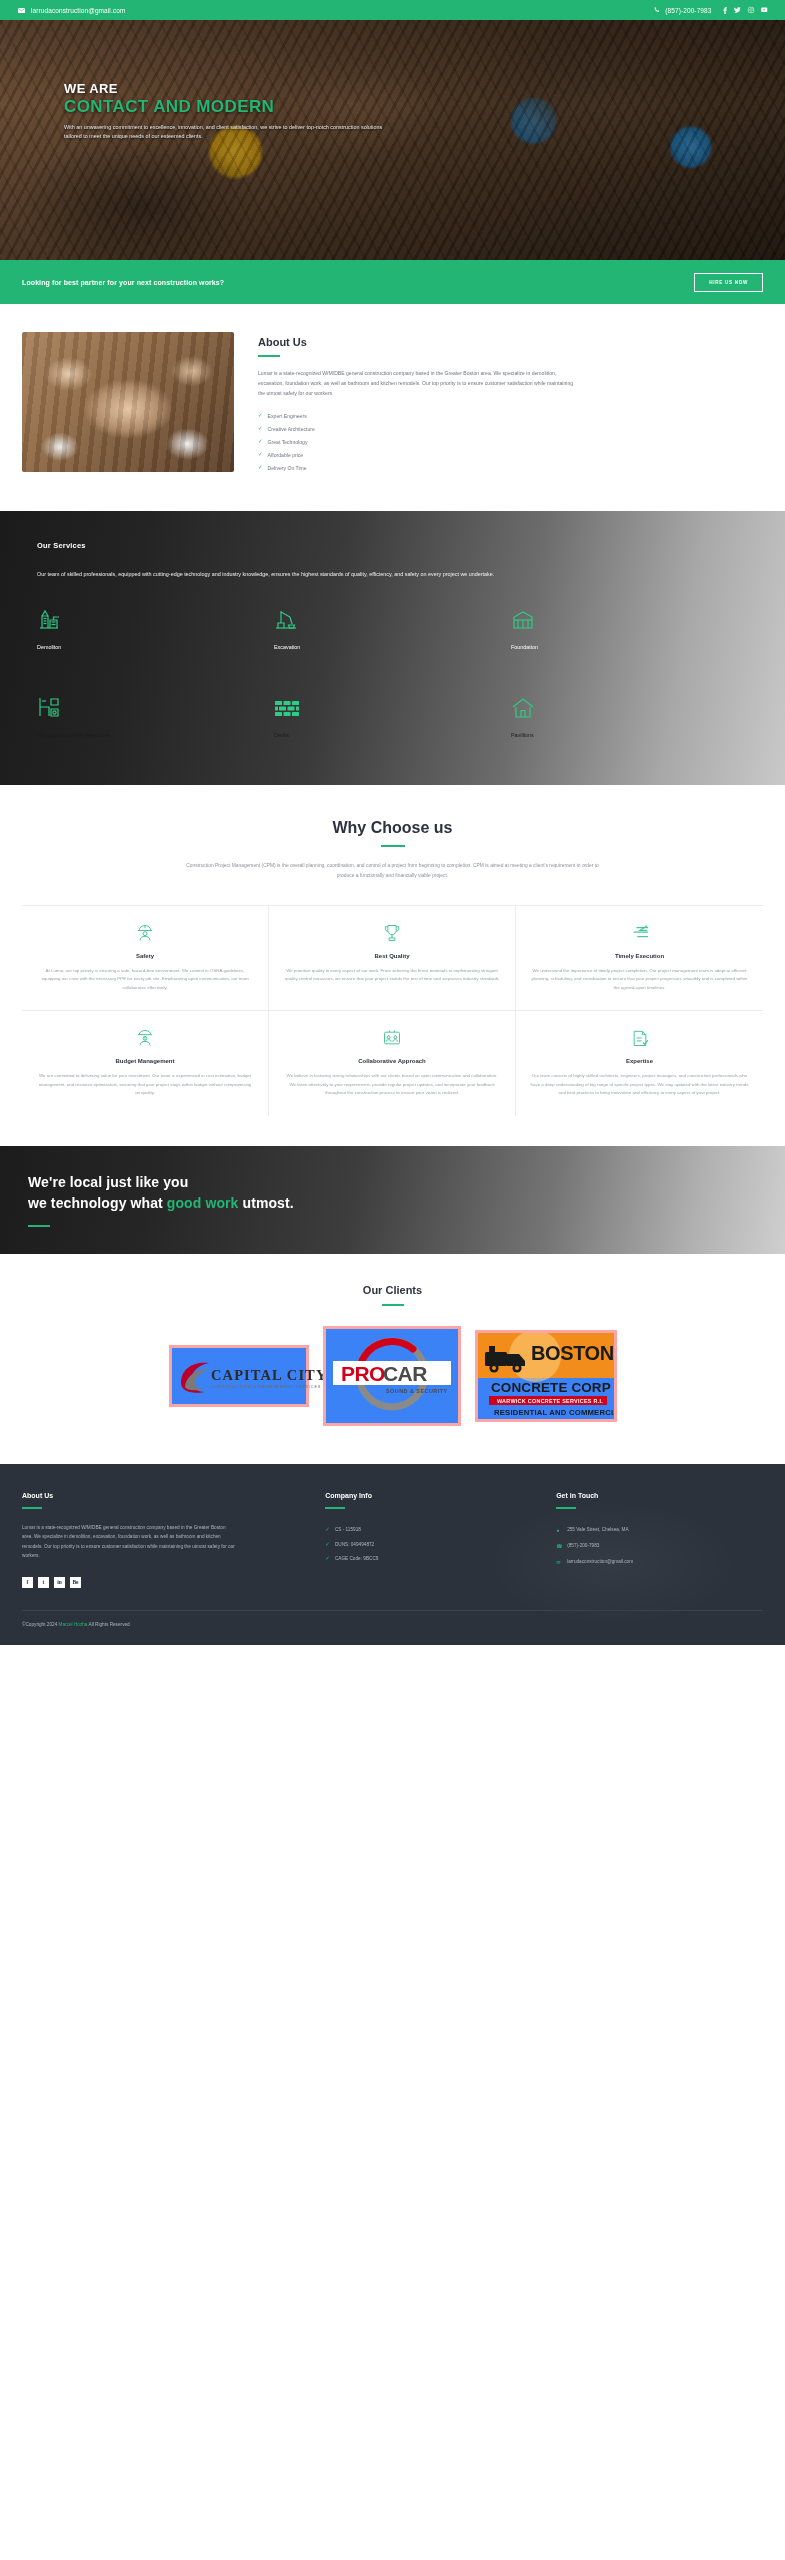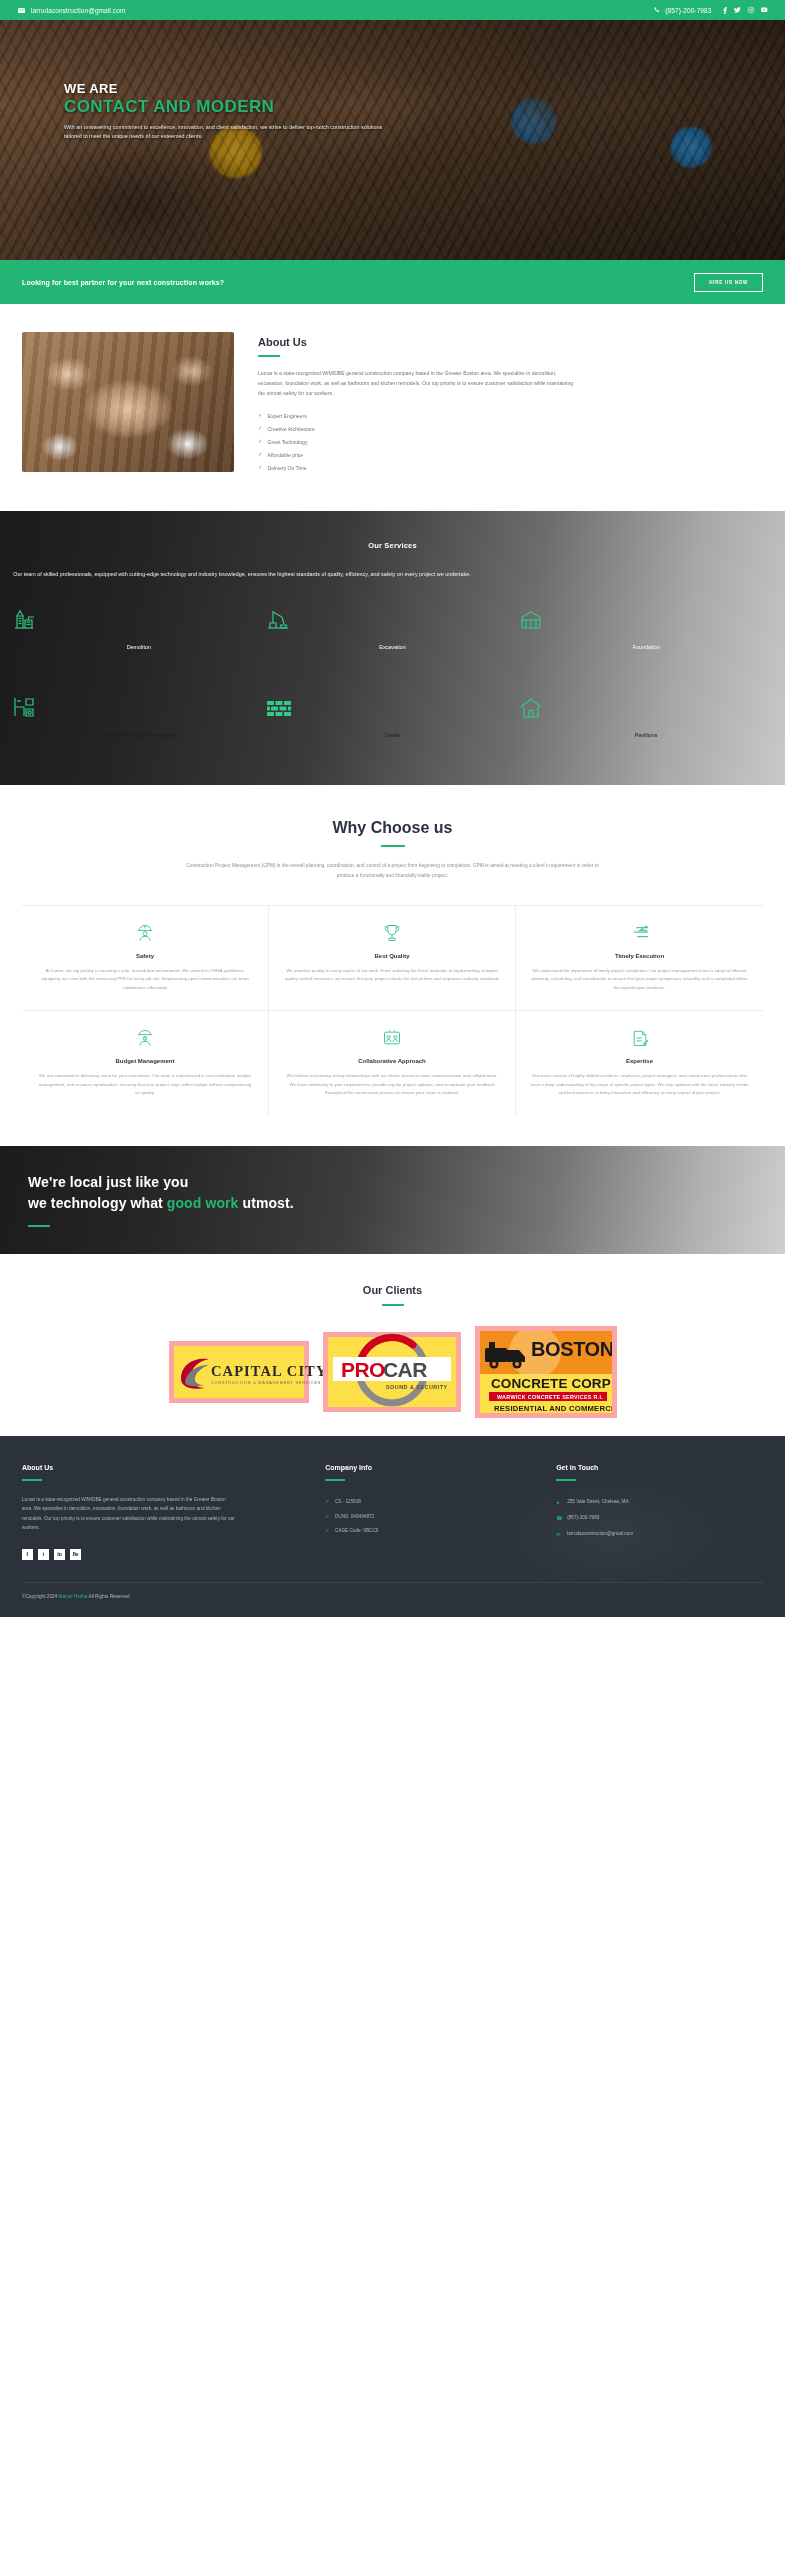--- a/index.html
+++ b/index.html
@@ -144,24 +144,23 @@
   .about-p{font-size:5.1px;line-height:2;color:#6e7681;max-width:320px;}
   .about-list{list-style:none;margin-top:11px;}
   .about-list li{
     display:flex;align-items:center;gap:5px;
     font-size:5.1px;color:#6e7681;padding:3.5px 0;
   }
   .chk{color:#22b573;font-size:5.5px;line-height:1;}
 
   
   .services{
-    padding:30px 12px 34px;
+    padding:30px 37px 34px;
     background:linear-gradient(100deg,#1b1b1b 0%,#242424 18%,#3a3a3a 42%,#6d6d6d 66%,#a8a8a8 85%,#c9c9c9 100%);
     color:#fff;
-    text-align:center;
   }
   .sv-eyebrow{font-size:7.5px;font-weight:bold;letter-spacing:.2px;margin-bottom:11px;}
   .sv-title{font-size:12px;font-weight:bold;letter-spacing:.2px;}
   .sv-p{font-size:5.4px;line-height:2;margin-top:19px;max-width:460px;color:#f0f0f0;}
   .sv-grid{display:grid;grid-template-columns:repeat(3,1fr);gap:30px 0;margin-top:26px;}
   .sv-item{min-height:58px;}
   .sv-icon{height:26px;display:flex;align-items:flex-end;}
   .sv-label{font-size:5.4px;margin-top:13px;color:#fff;}
   .sv-grid .sv-item:nth-child(n+4) .sv-label{color:#1d1d1d;}
   .sv-grid .sv-item:nth-child(6) .sv-label{color:#1d1d1d;}
@@ -187,27 +186,27 @@
   
   .local{
     height:108px;display:flex;align-items:center;padding:0 28px;
     background:linear-gradient(100deg,#1c1c1c 0%,#262626 20%,#3d3d3d 45%,#757575 70%,#b0b0b0 88%,#cfcfcf 100%);
   }
   .local h2{font-size:14px;font-weight:bold;color:#fff;line-height:1.5;letter-spacing:.1px;}
   .local .hl{color:#22b573;margin-top:20px;}
   .local-rule{width:22px;height:2px;background:#22b573;margin-top:11px;}
 
   
-  .clients{padding:30px 22px 18px;text-align:center;background:#fff;border-radius:7px;}
+  .clients{padding:30px 22px 38px;text-align:center;background:#fff;border-radius:7px;}
   .cl-title{font-size:11px;font-weight:bold;color:#2c3340;}
   .cl-rule{width:22px;height:2px;background:#22b573;margin:8px auto 20px;}
   .cl-row{display:flex;align-items:center;justify-content:center;gap:14px;}
-  .cl-card{border:5px solid #fca5a5;background:#fde047;display:flex;align-items:center;justify-content:center;}
+  .cl-card{border:3px solid #fca5a5;background:#3b82f6;display:flex;align-items:center;justify-content:center;}
   .cl-1{width:140px;height:62px;}
-  .cl-2{width:138px;height:80px;}
+  .cl-2{width:138px;height:100px;}
   .cl-3{width:142px;height:92px;padding:0;overflow:hidden;}
 
   
   .footer{
     background:#2b323b;color:#c3c9d0;padding:28px 22px 18px;
     position:relative;
   }
   .footer:before{
     content:"";position:absolute;inset:0;
     background:radial-gradient(ellipse 180px 90px at 78% 55%, rgba(255,255,255,.045) 0%, transparent 70%);

